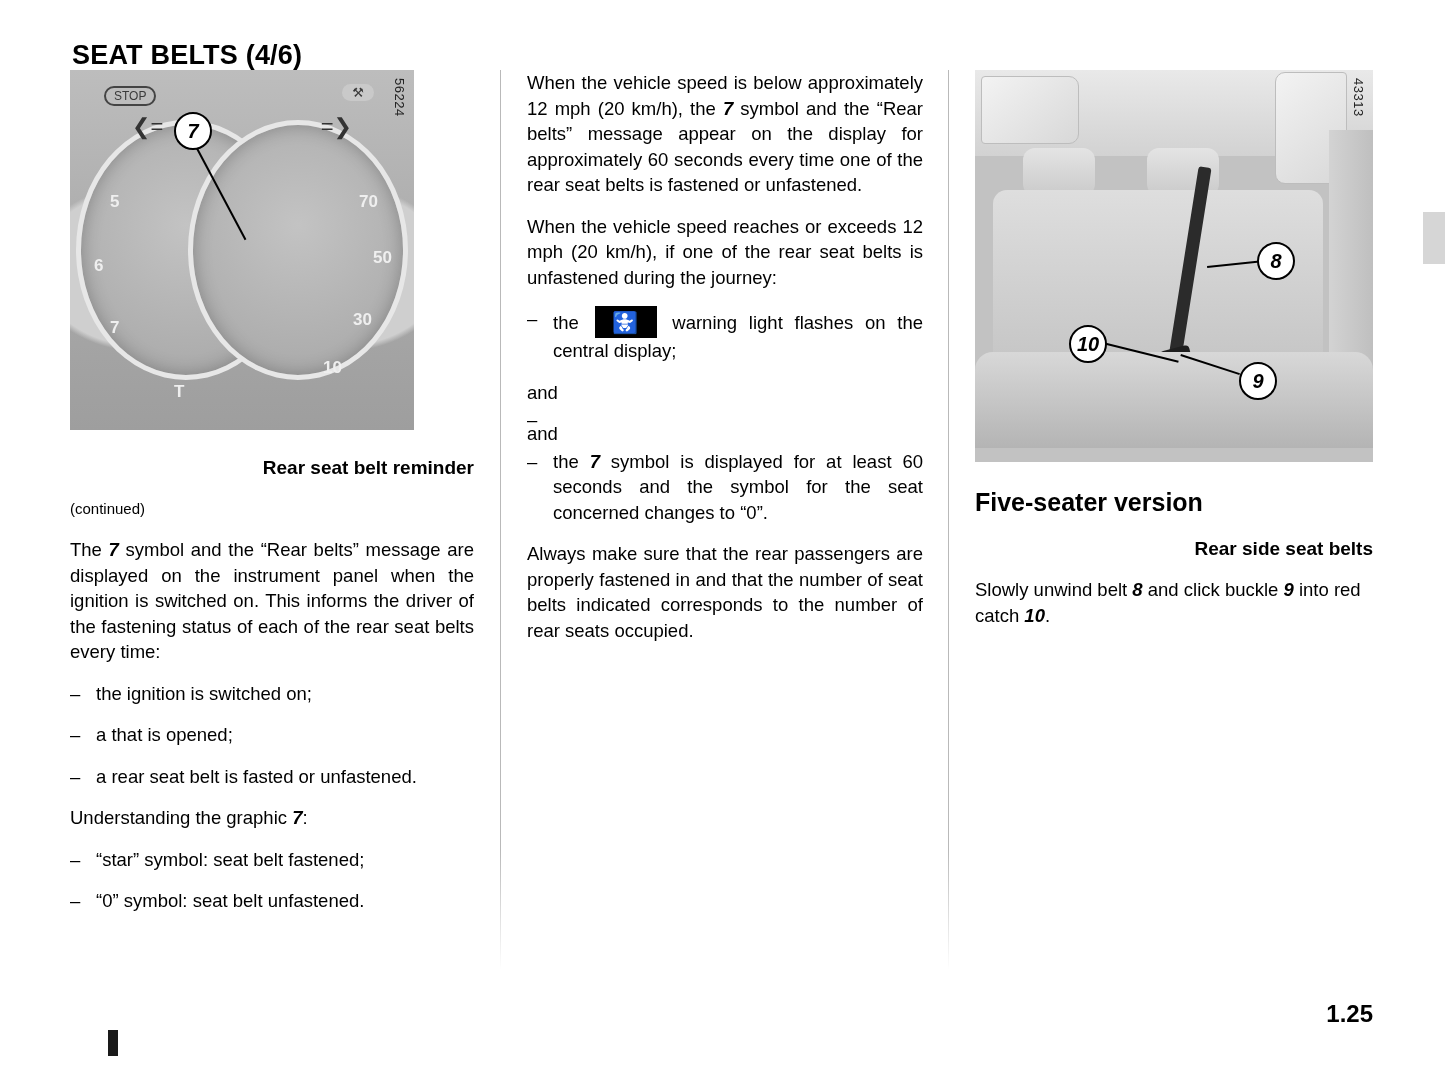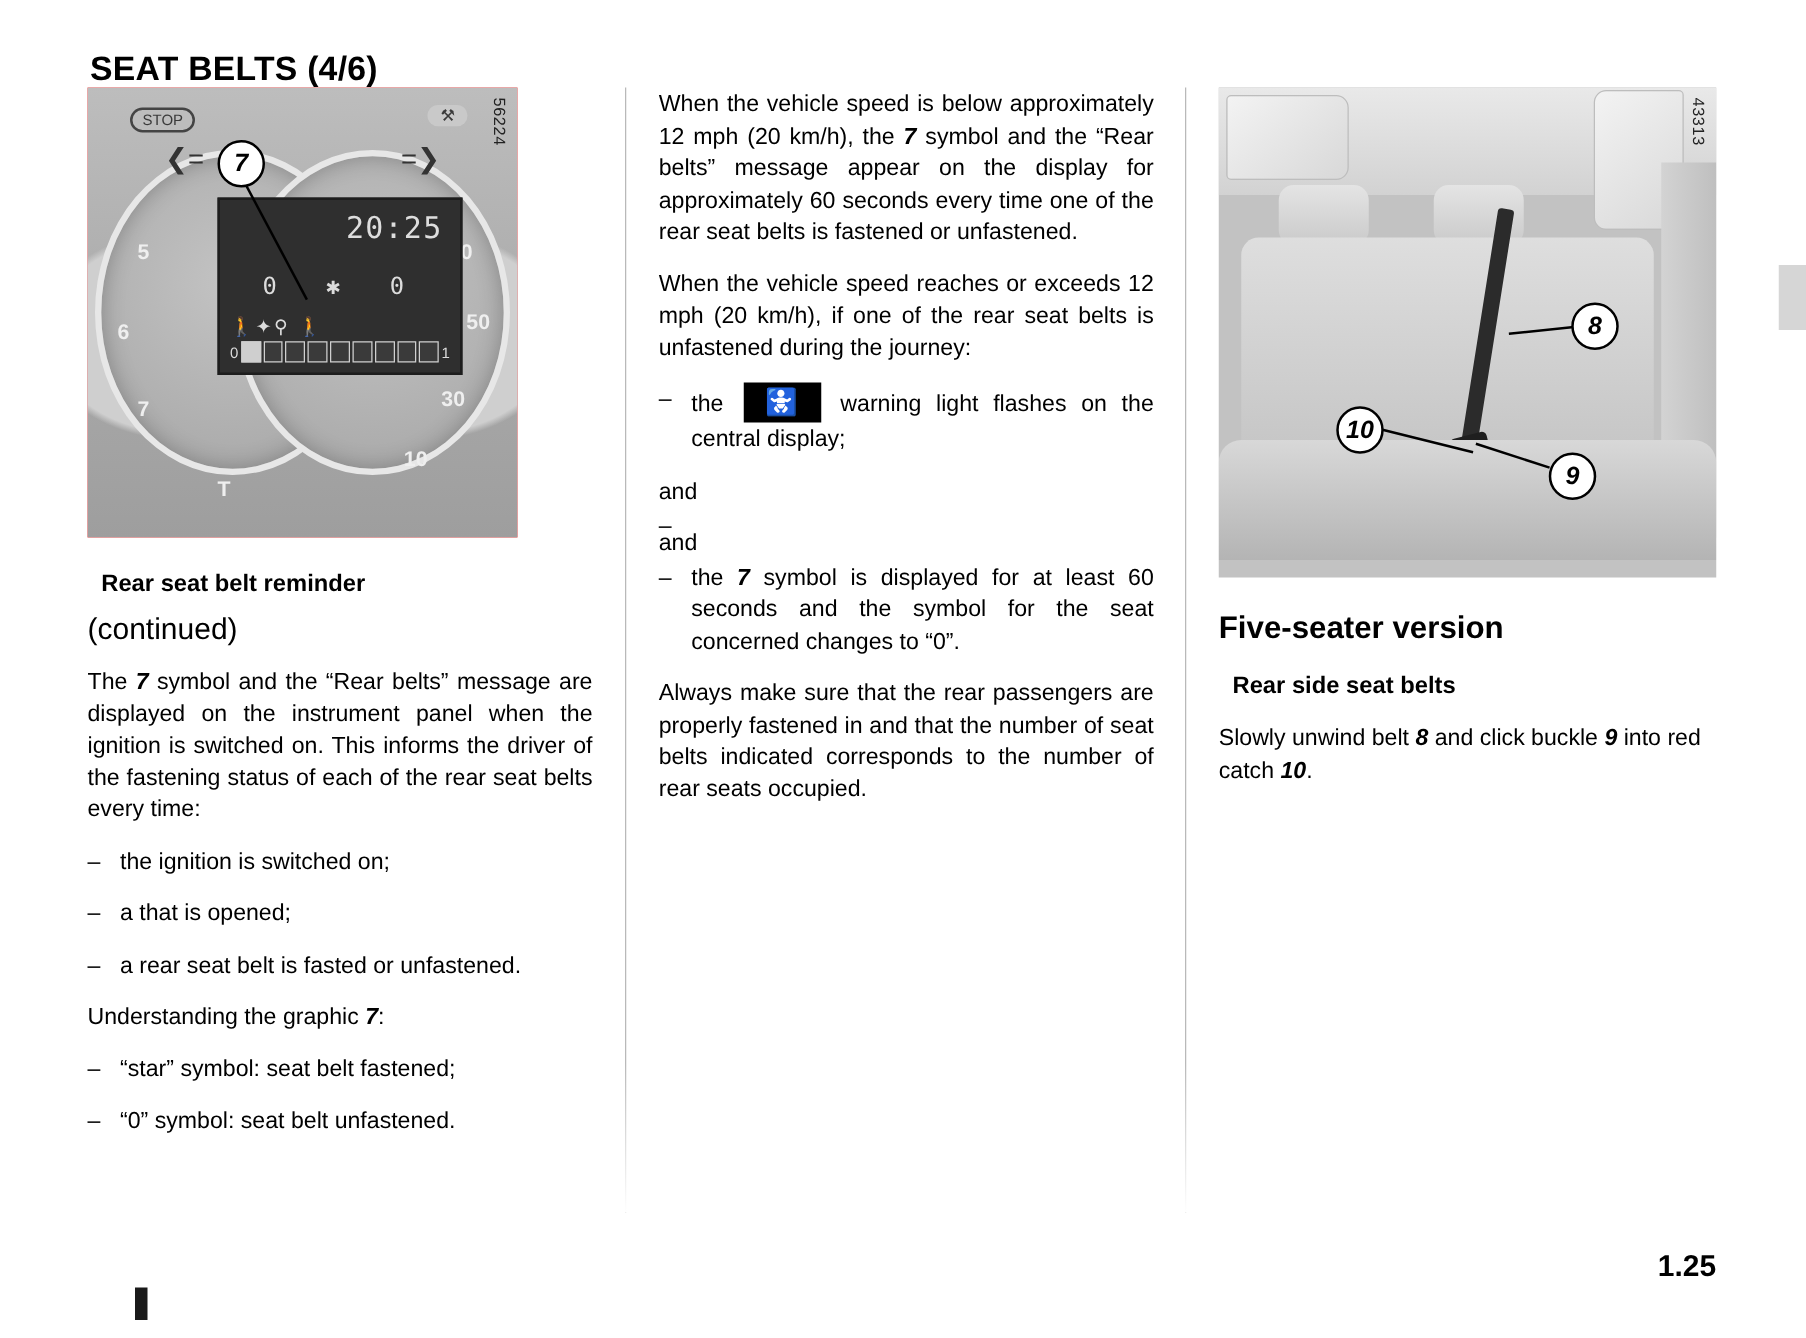--- a/index.html
+++ b/index.html
@@ -68,26 +68,27 @@
     margin: 0 0 16px 0;
   }
   .para.last { margin-bottom: 10px; }
   b, .b { font-weight: bold; }
   i, .i { font-style: italic; font-weight: bold; }
 
   .sub-head {
     font-size: 19px;
     font-weight: bold;
     line-height: 24px;
-    margin: 11px;
+    margin: 0;
+    text-align: right;
   }
   .sub-head-cont {
-    font-size: 24px;
+    font-size: 15px;
     line-height: 25px;
-    margin: 0 0 16px 0;
+    margin: 16px 0 16px 0;
   }
 
   .section-head {
     font-size: 25px;
     font-weight: bold;
     margin: 0 0 20px 0;
   }
 
   .bullets { margin: 0 0 16px 0; padding: 0; list-style: none; }
   .bullets li {
@@ -394,38 +395,20 @@
 
       <div class="tick" style="left:40px; top:122px;">5</div>
       <div class="tick" style="left:24px; top:186px;">6</div>
       <div class="tick" style="left:40px; top:248px;">7</div>
       <div class="tick" style="left:104px; top:312px;">T</div>
       <div class="tick" style="right:36px; top:122px;">70</div>
       <div class="tick" style="right:22px; top:178px;">50</div>
       <div class="tick" style="right:42px; top:240px;">30</div>
       <div class="tick" style="right:72px; top:288px;">10</div>
 
-      <div class="screen">
-        <div class="clock">20:25</div>
-        <div class="belt-row">0  ✱  0</div>
-        <div class="icon-row">🚶✦⚲ 🚶</div>
-        <div class="bar-row">
-          <span>0</span>
-          <span class="seg on"></span>
-          <span class="seg"></span>
-          <span class="seg"></span>
-          <span class="seg"></span>
-          <span class="seg"></span>
-          <span class="seg"></span>
-          <span class="seg"></span>
-          <span class="seg"></span>
-          <span class="seg"></span>
-          <span>1</span>
-        </div>
-      </div>
 
       <div class="leader" style="left:121px; top:65px; width:118px; transform:rotate(62deg);"></div>
       <div class="callout" style="left:104px; top:42px;">7</div>
 
       <div class="fig-code">56224</div>
     </div>
 
     <div class="sub-head">Rear seat belt reminder</div>
     <div class="sub-head-cont">(continued)</div>
 

